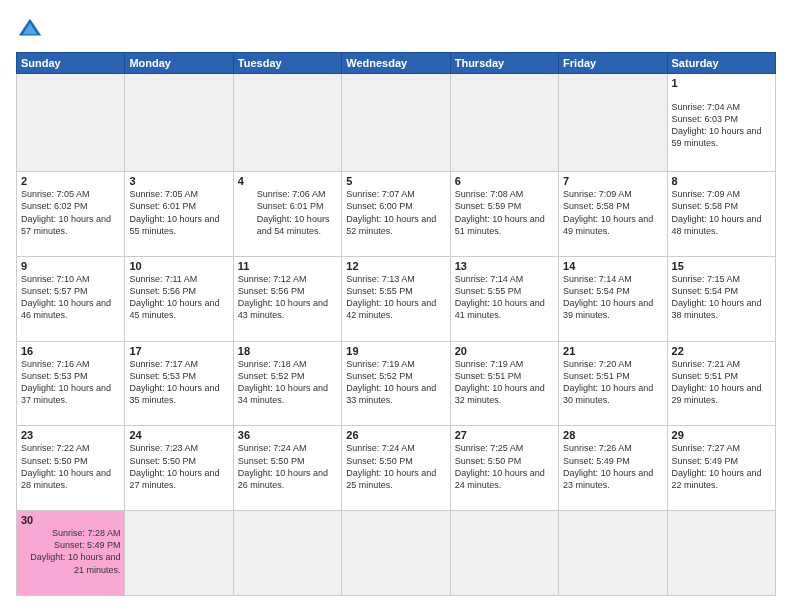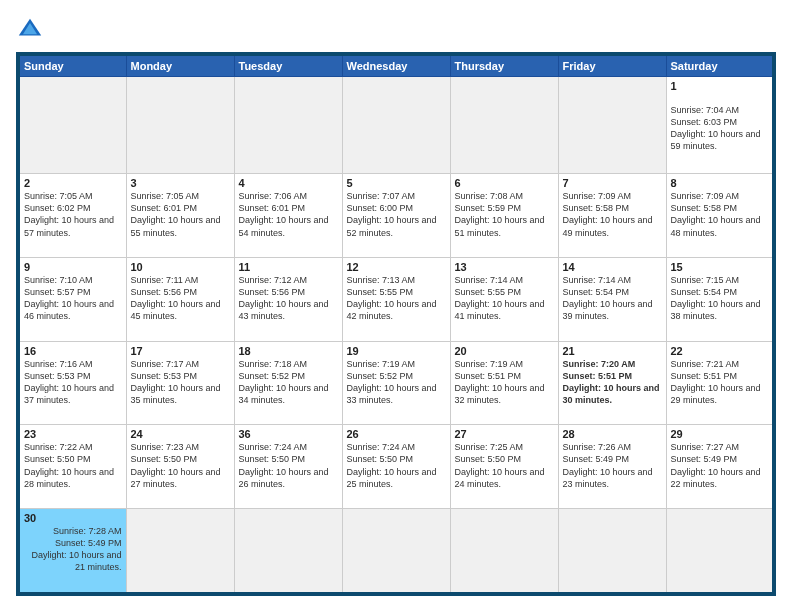--- a/index.html
+++ b/index.html
@@ -52,21 +52,21 @@
       font-weight: bold;
       color: #222;
     }
     .title-block h2 {
       font-size: 15px;
       font-weight: normal;
       color: #555;
     }
     .calendar {
       flex: 1;
-      border: 4px solid #0c4a6e;
+      border: 1px solid #0c4a6e;
       border-collapse: collapse;
       width: 100%;
       table-layout: fixed;
     }
     .calendar thead tr th {
       background: #2962b0;
       color: #fff;
       font-size: 11px;
       font-weight: bold;
       padding: 4px 4px;
@@ -94,21 +94,21 @@
     }
     .day-info {
       font-size: 9px;
       color: #333;
       line-height: 1.35;
     }
     .last-row td {
       background: #f0f0f0;
     }
     .last-row td.has-content {
-      background: #7dd3fc;
+      background: #f9a8d4;
     }
   </style>
 </head>
 <body>
 
 <div class="page">
   <div class="header">
     <div class="logo">
       <svg class="logo-icon" viewBox="0 0 40 40">
         <polygon points="20,4 36,28 4,28" fill="#1a6abf"></polygon>
@@ -160,21 +160,21 @@
 Daylight: 10 hours and 57 minutes.</div>
           </td>
           <td>
             <span class="day-num">3</span>
             <div class="day-info" style="white-space: pre-line;">Sunrise: 7:05 AM
 Sunset: 6:01 PM
 Daylight: 10 hours and 55 minutes.</div>
           </td>
           <td>
             <span class="day-num">4</span>
-            <div class="day-info" style="white-space: pre-line;">Sunrise: 7:06 AM
+            <div class="day-info" style="white-space: pre-line; margin-left: 19px;">Sunrise: 7:06 AM
 Sunset: 6:01 PM
 Daylight: 10 hours and 54 minutes.</div>
           </td>
           <td>
             <span class="day-num">5</span>
             <div class="day-info" style="white-space: pre-line;">Sunrise: 7:07 AM
 Sunset: 6:00 PM
 Daylight: 10 hours and 52 minutes.</div>
           </td>
           <td>
@@ -266,21 +266,21 @@
 Daylight: 10 hours and 33 minutes.</div>
           </td>
           <td>
             <span class="day-num">20</span>
             <div class="day-info" style="white-space: pre-line;">Sunrise: 7:19 AM
 Sunset: 5:51 PM
 Daylight: 10 hours and 32 minutes.</div>
           </td>
           <td>
             <span class="day-num">21</span>
-            <div class="day-info" style="white-space: pre-line; font-weight: bold;">Sunrise: 7:20 AM
+            <div class="day-info" style="white-space: pre-line;">Sunrise: 7:20 AM
 Sunset: 5:51 PM
 Daylight: 10 hours and 30 minutes.</div>
           </td>
           <td>
             <span class="day-num">22</span>
             <div class="day-info" style="white-space: pre-line;">Sunrise: 7:21 AM
 Sunset: 5:51 PM
 Daylight: 10 hours and 29 minutes.</div>
           </td>
         </tr>

